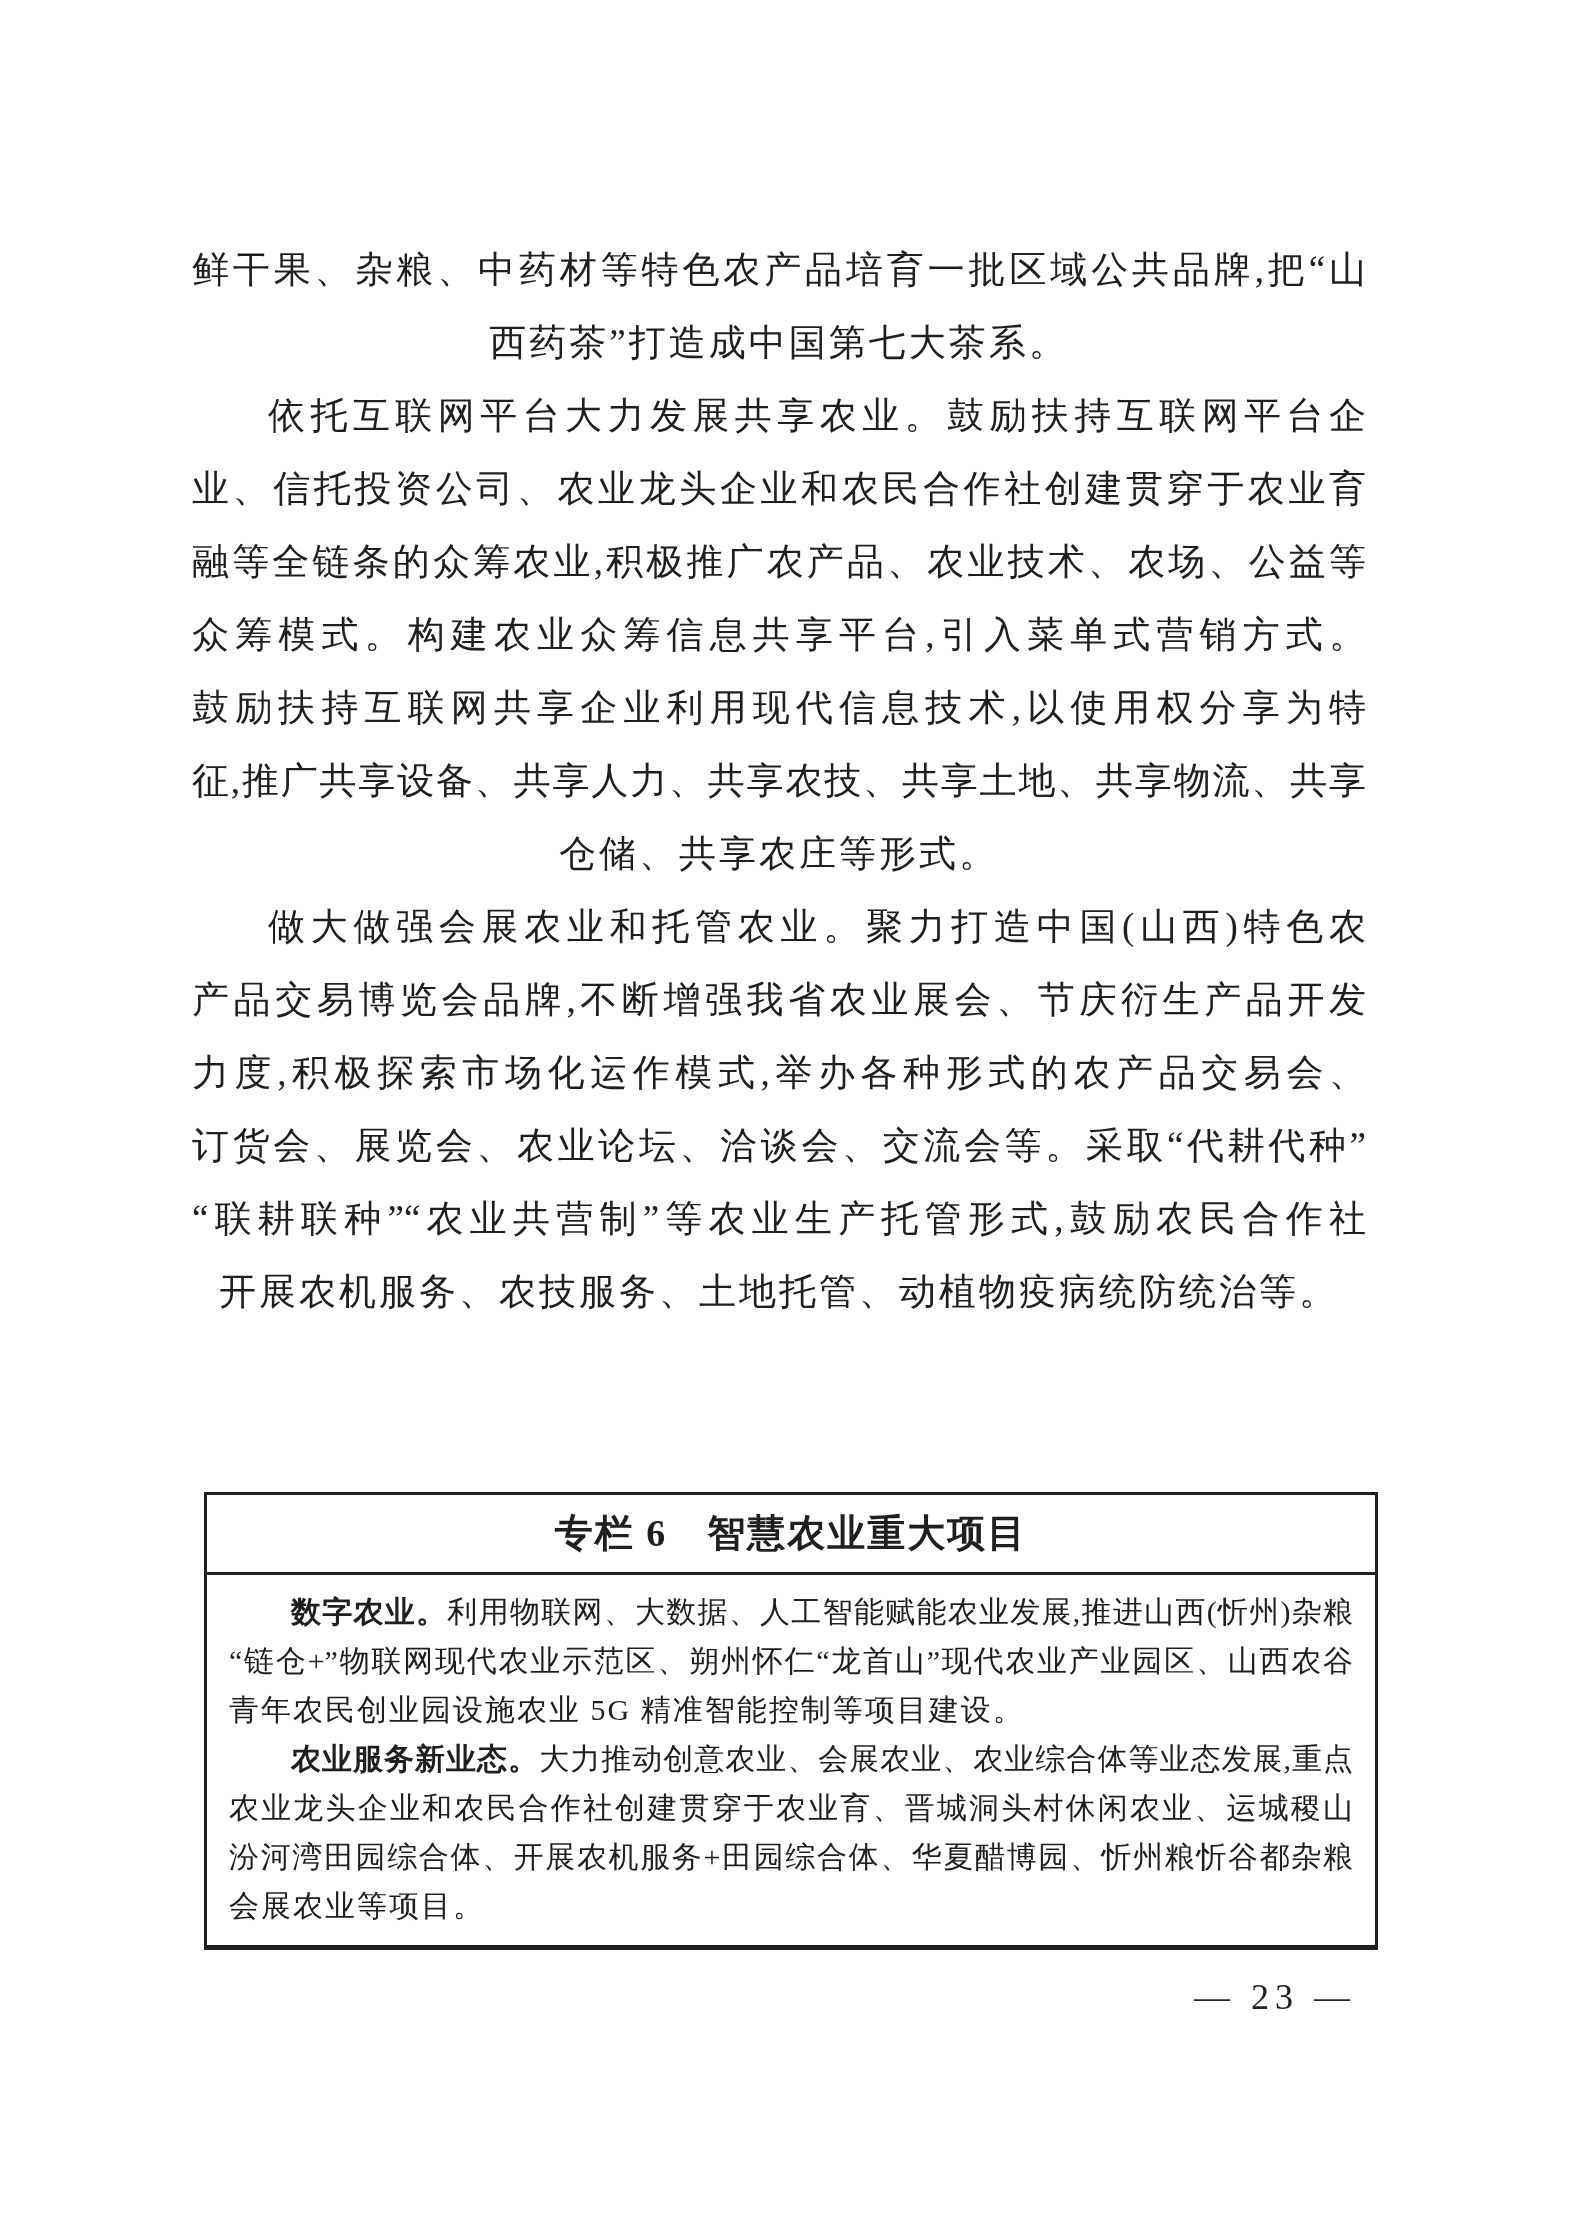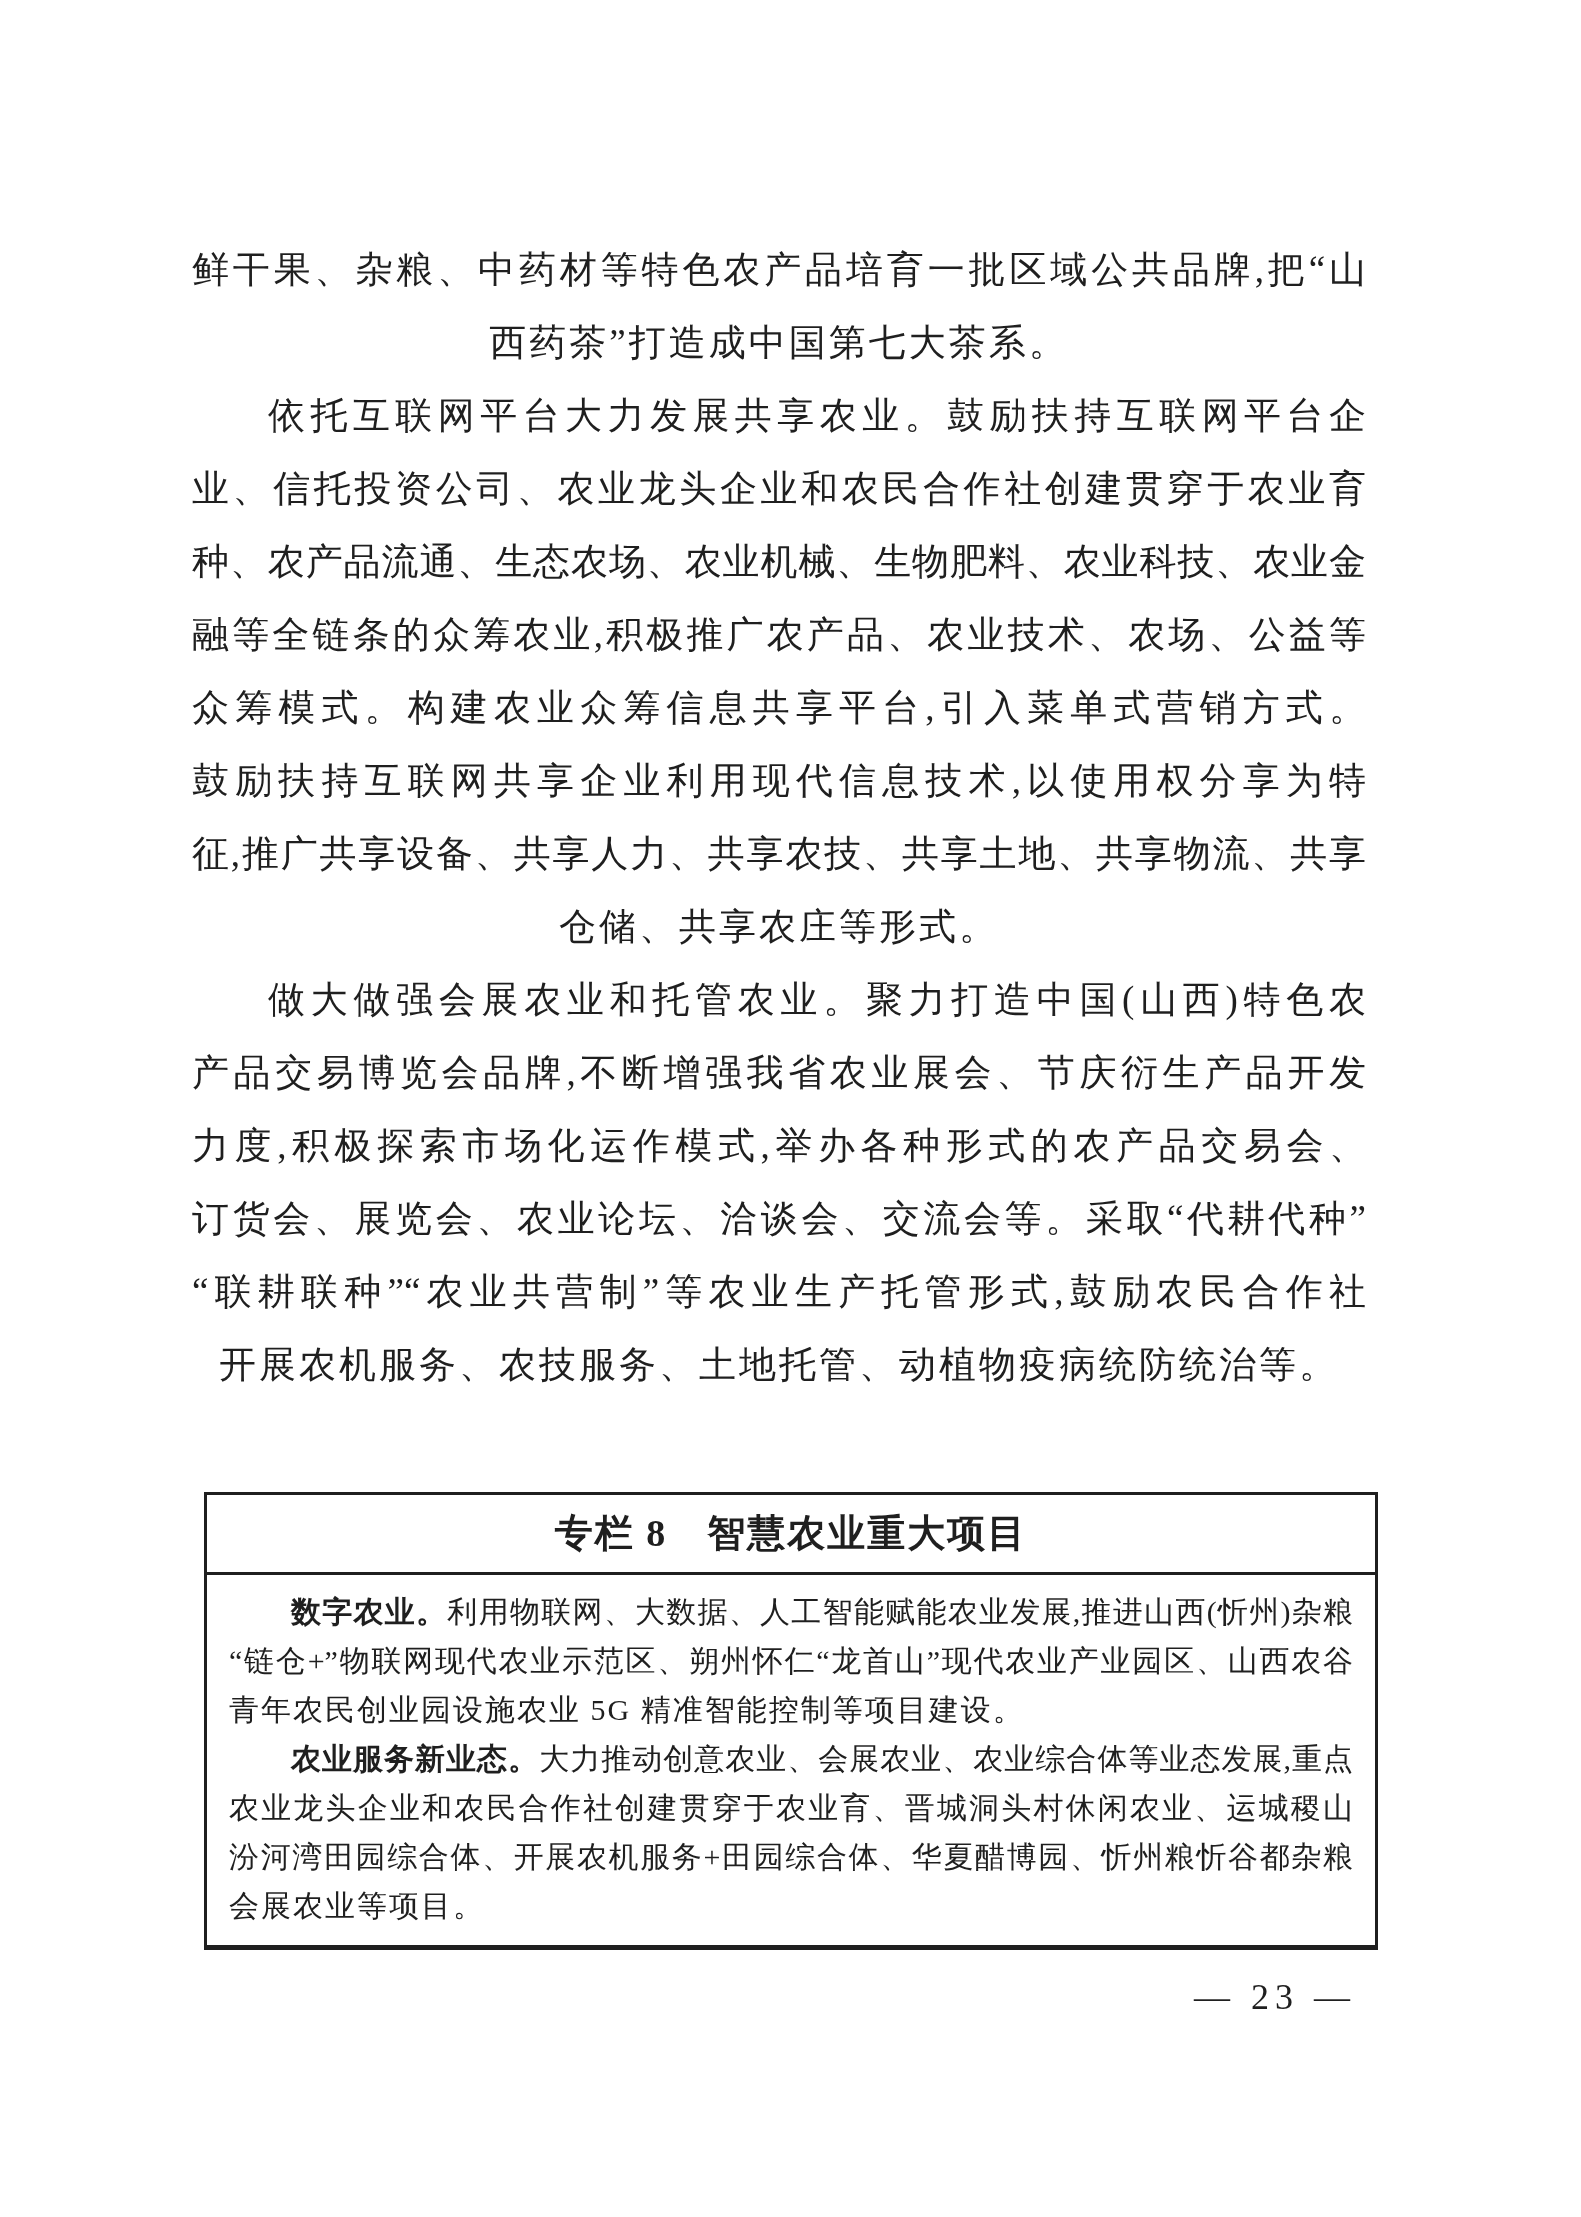--- a/index.html
+++ b/index.html
@@ -93,36 +93,35 @@
 </head>
 <body>
 
 <div class="page">
 
   <div class="body-text">
     <div class="bline fill">鲜干果、杂粮、中药材等特色农产品培育一批区域公共品牌,把“山</div>
     <div class="bline">西药茶”打造成中国第七大茶系。</div>
     <div class="bline fill indent">依托互联网平台大力发展共享农业。鼓励扶持互联网平台企</div>
     <div class="bline fill">业、信托投资公司、农业龙头企业和农民合作社创建贯穿于农业育</div>
-    <div class="bline fill">种、农产品流通、生态农场、农业机械、生物肥料、农业科技、农业金</div>
     <div class="bline fill">融等全链条的众筹农业,积极推广农产品、农业技术、农场、公益等</div>
     <div class="bline fill">众筹模式。构建农业众筹信息共享平台,引入菜单式营销方式。</div>
     <div class="bline fill">鼓励扶持互联网共享企业利用现代信息技术,以使用权分享为特</div>
     <div class="bline fill">征,推广共享设备、共享人力、共享农技、共享土地、共享物流、共享</div>
     <div class="bline">仓储、共享农庄等形式。</div>
     <div class="bline fill indent">做大做强会展农业和托管农业。聚力打造中国(山西)特色农</div>
     <div class="bline fill">产品交易博览会品牌,不断增强我省农业展会、节庆衍生产品开发</div>
     <div class="bline fill">力度,积极探索市场化运作模式,举办各种形式的农产品交易会、</div>
     <div class="bline fill">订货会、展览会、农业论坛、洽谈会、交流会等。采取“代耕代种”</div>
     <div class="bline fill">“联耕联种”“农业共营制”等农业生产托管形式,鼓励农民合作社</div>
     <div class="bline">开展农机服务、农技服务、土地托管、动植物疫病统防统治等。</div>
   </div>
 
   <div class="panel">
-    <div class="panel-title">专栏 8　智慧农业重大项目</div>
+    <div class="panel-title">专栏 6　智慧农业重大项目</div>
     <div class="panel-body">
       <div class="pline fill indent"><span class="lead">数字农业。</span><span>利用物联网、大数据、人工智能赋能农业发展,推进山西(忻州)杂粮</span></div>
       <div class="pline fill"><span class="lead"></span><span>“链仓+”物联网现代农业示范区、朔州怀仁“龙首山”现代农业产业园区、山西农谷</span></div>
       <div class="pline"><span class="lead"></span><span>青年农民创业园设施农业 5G 精准智能控制等项目建设。</span></div>
       <div class="pline fill indent"><span class="lead">农业服务新业态。</span><span>大力推动创意农业、会展农业、农业综合体等业态发展,重点</span></div>
       <div class="pline fill"><span class="lead"></span><span>农业龙头企业和农民合作社创建贯穿于农业育、晋城洞头村休闲农业、运城稷山</span></div>
       <div class="pline fill"><span class="lead"></span><span>汾河湾田园综合体、开展农机服务+田园综合体、华夏醋博园、忻州粮忻谷都杂粮</span></div>
       <div class="pline"><span class="lead"></span><span>会展农业等项目。</span></div>
     </div>
   </div>

